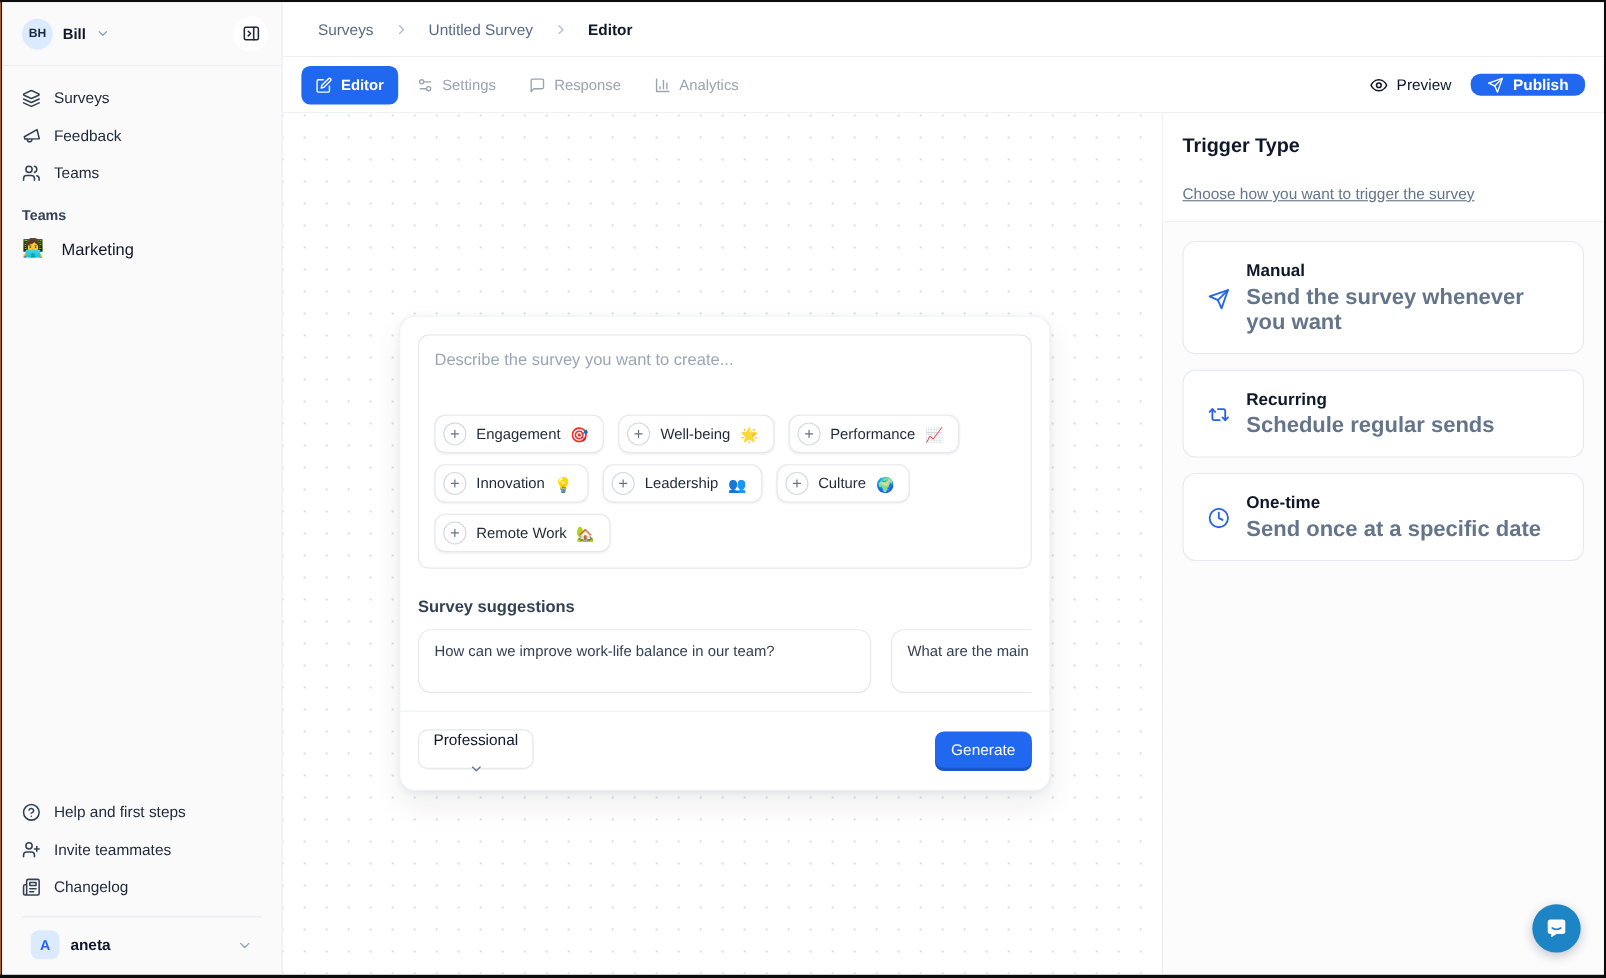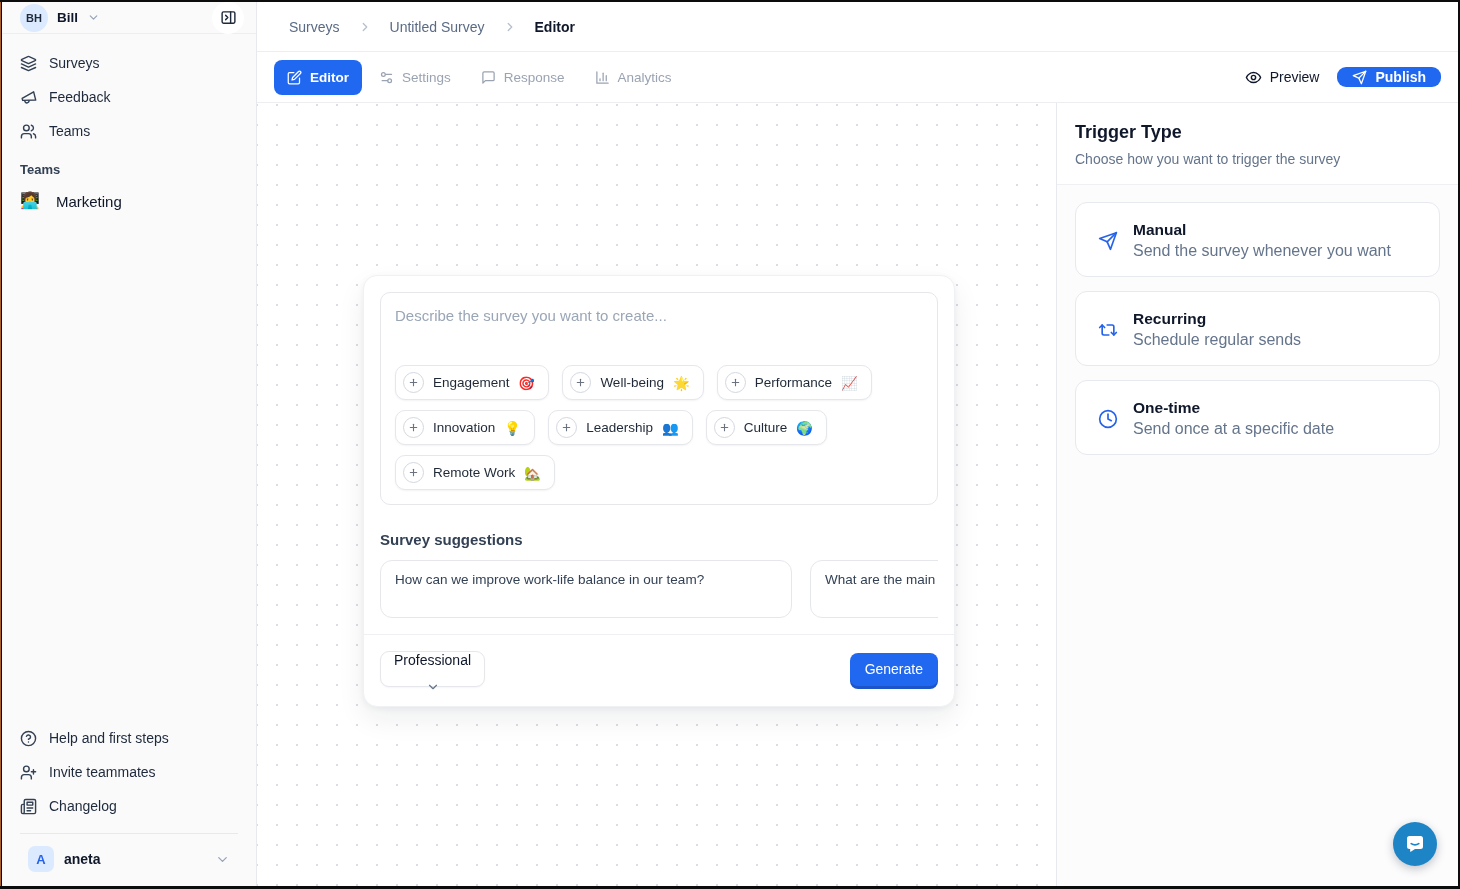--- a/index.html
+++ b/index.html
@@ -7,21 +7,21 @@
     font-family:"Liberation Sans", sans-serif; color:#0f172a; }
   .screen { position:relative; width:1460px; height:889px; display:flex;
     border:2px solid #0c0c0c; border-bottom-width:3px; background:#fff; }
   .screen::before { content:""; position:absolute; left:-2px; top:0; width:1px; height:100%;
     background:#a9612f; z-index:50; }
   svg.ic { display:block; }
 
   
   .sidebar { width:255px; min-width:255px; background:#fafafa; border-right:1px solid #e7e9ee;
     display:flex; flex-direction:column; }
-  .sb-header { height:32px; display:flex; align-items:center; padding:0 12px 0 18px;
+  .sb-header { height:58px; display:flex; align-items:center; padding:0 12px 0 18px;
     border-bottom:1px solid #eceef2; gap:8px; }
   .ws-switch { display:flex; align-items:center; gap:9px; cursor:pointer; }
   .avatar-circle { width:28px; height:28px; border-radius:50%; background:#dbeafe;
     display:flex; align-items:center; justify-content:center; font-size:11px; font-weight:700; color:#1e293b; }
   .ws-name { font-size:13.5px; font-weight:700; color:#0f172a; }
   .sb-header .chev { color:#94a3b8; }
   .sb-toggle { margin-left:auto; width:32px; height:32px; border-radius:50%; background:#fff;
     display:flex; align-items:center; justify-content:center; cursor:pointer; color:#1e293b; }
   .sb-nav { padding:12px 8px 0; }
   .sb-item { display:flex; align-items:center; gap:12px; height:34px; padding:0 10px;
@@ -57,21 +57,21 @@
   .publish-btn { display:flex; align-items:center; gap:8px; height:20px; padding:0 15px;
     background:var(--accent); color:#fff; border:none; border-radius:9px; font-size:14px;
     font-weight:700; cursor:pointer; font-family:inherit; }
 
   .content { flex:1; display:flex; border-top:1px solid #eceef2; min-height:0; }
 
   
   .canvas { flex:1; position:relative; background:#fff; overflow:hidden;
     background-image:radial-gradient(circle, #dadde6 1.3px, transparent 1.4px);
     background-size:20px 20px; background-position:10px 12px; }
-  .prompt-card { position:absolute; left:106px; top:172px; width:592px; background:#fff;
+  .prompt-card { position:absolute; left:106px; top:184px; width:592px; background:#fff;
     border:1px solid #f0f1f4; border-radius:14px; padding:16px;
     box-shadow:0 12px 28px rgba(15,23,42,.07), 0 2px 6px rgba(15,23,42,.05); }
   .compose-box { border:1px solid #e5e7eb; border-radius:10px; padding:14px;
     min-height:200px; display:flex; flex-direction:column; }
   .compose-box textarea { border:none; outline:none; resize:none; width:100%; height:58px;
     font-family:inherit; font-size:15px; color:#0f172a; background:transparent; }
   .compose-box textarea::placeholder { color:#9aa6b6; }
   .chips { margin-top:auto; display:flex; flex-wrap:wrap; gap:10px 13px; }
   .chip { display:inline-flex; align-items:center; gap:9px; background:#fff;
     border:1px solid #e5e7eb; border-radius:10px; padding:6px 13px 6px 7px; font-size:13.5px;
@@ -90,27 +90,27 @@
   .tone-select .chev { color:#64748b; }
   .generate-btn { height:33px; padding:0 15px; background:var(--accent); color:#fff; border:none;
     border-radius:8px; font-size:14px; font-weight:400; font-family:inherit; cursor:pointer;
     box-shadow:0 3px 0 #1b55c9; }
 
   
   .panel { width:402px; min-width:402px; border-left:1px solid #e7e9ee; background:#fcfcfd;
     display:flex; flex-direction:column; }
   .panel-header { background:#fff; padding:19px 18px 17px; border-bottom:1px solid #eef0f3; }
   .panel-title { font-size:18px; font-weight:700; color:#0f172a; }
-  .panel-sub { margin-top:8px; font-size:14px; color:#64748b; }
+  .panel-sub { margin-top:25px; font-size:14px; color:#64748b;text-decoration:underline; }
   .panel-options { padding:17px 18px; display:flex; flex-direction:column; gap:14px; }
   .opt-card { background:#fff; border:1px solid #e6e9ee; border-radius:12px;
     padding:18px 16px 16px 22px; display:flex; align-items:center; gap:15px; cursor:pointer; }
   .opt-card .oico { color:#2563eb; display:flex; }
   .opt-title { font-size:15.5px; font-weight:700; color:#0f172a; }
-  .opt-desc { margin-top:3px; font-size:16px; color:#64748b; }
+  .opt-desc { margin-top:3px; font-size:20px; color:#64748b;font-weight:bold; }
 
   
   .chat-fab { position:absolute; right:21px; bottom:20px; width:44px; height:44px; border-radius:50%;
     background:#1d84c6; display:flex; align-items:center; justify-content:center; cursor:pointer;
     box-shadow:0 3px 10px rgba(15,23,42,.25); z-index:40; }
 </style>
 </head>
 <body>
 
 <div class="screen" style="--accent:#2168f0">

